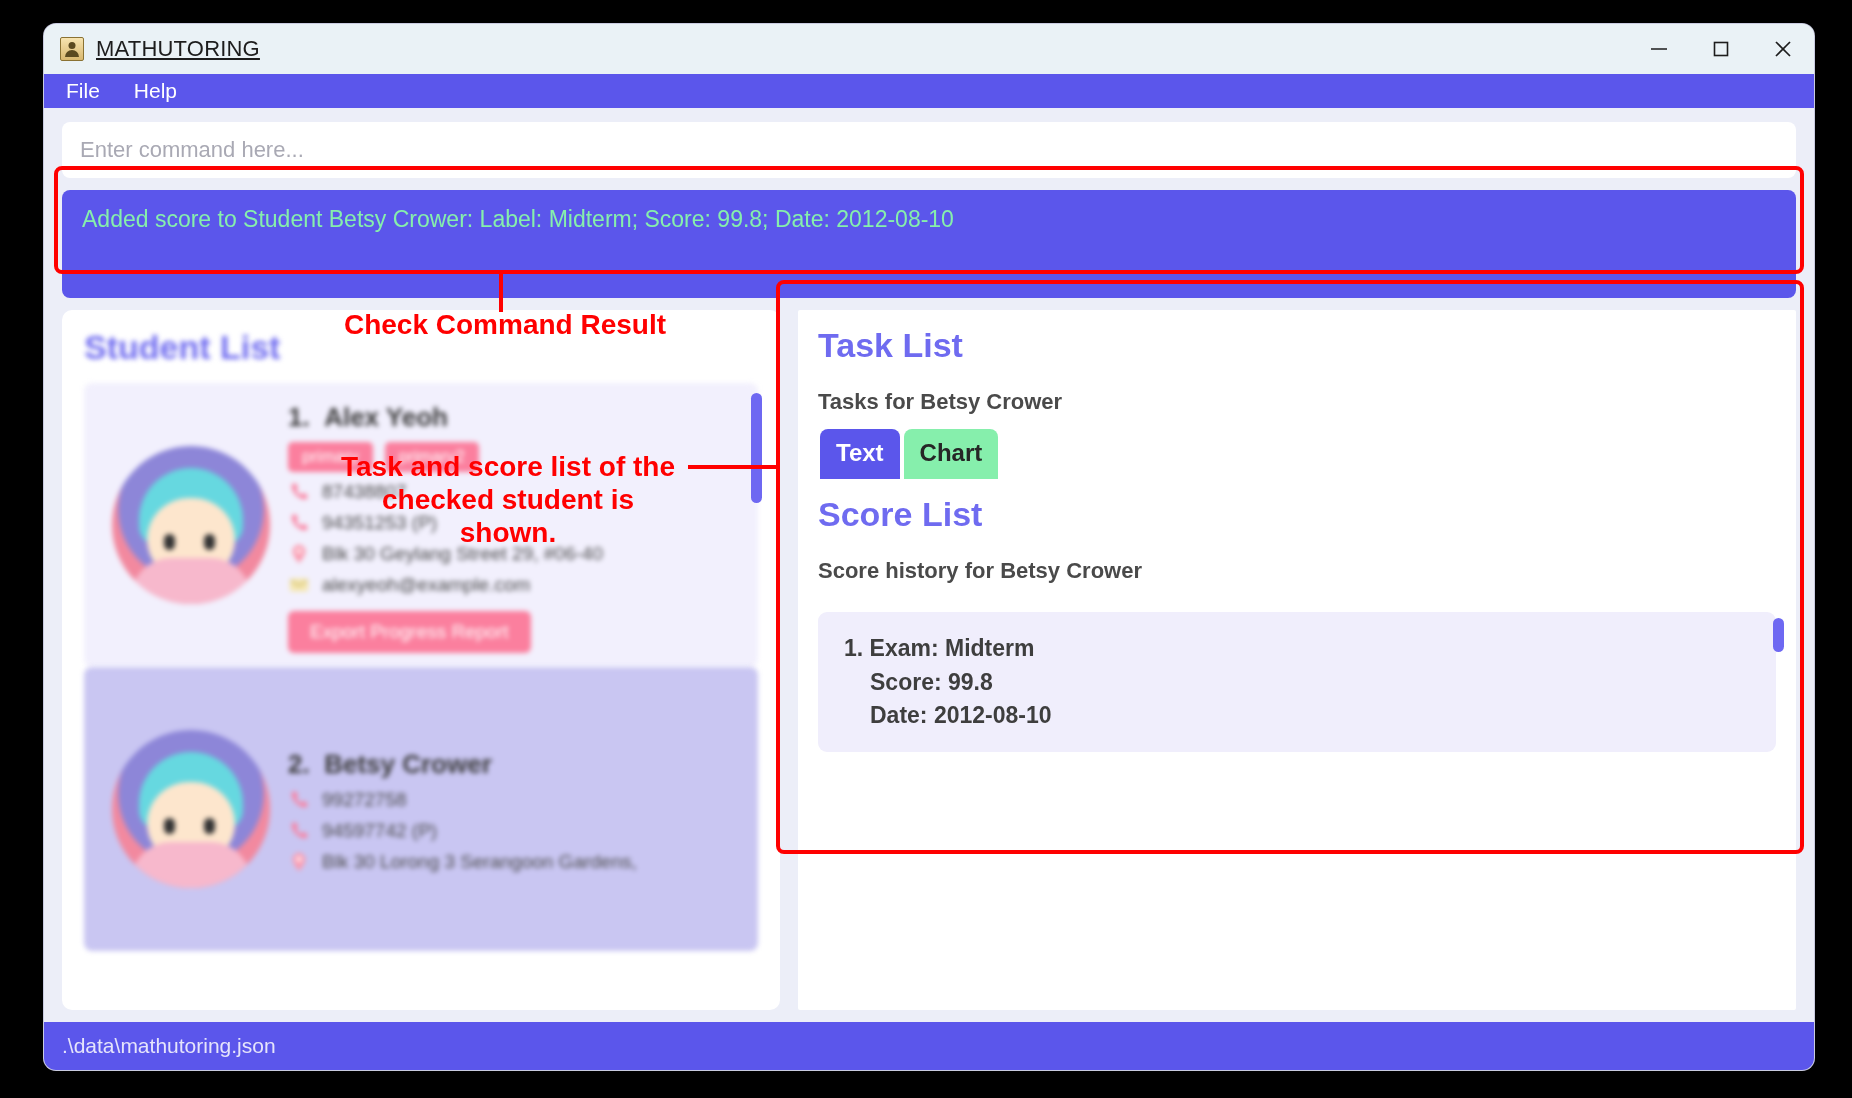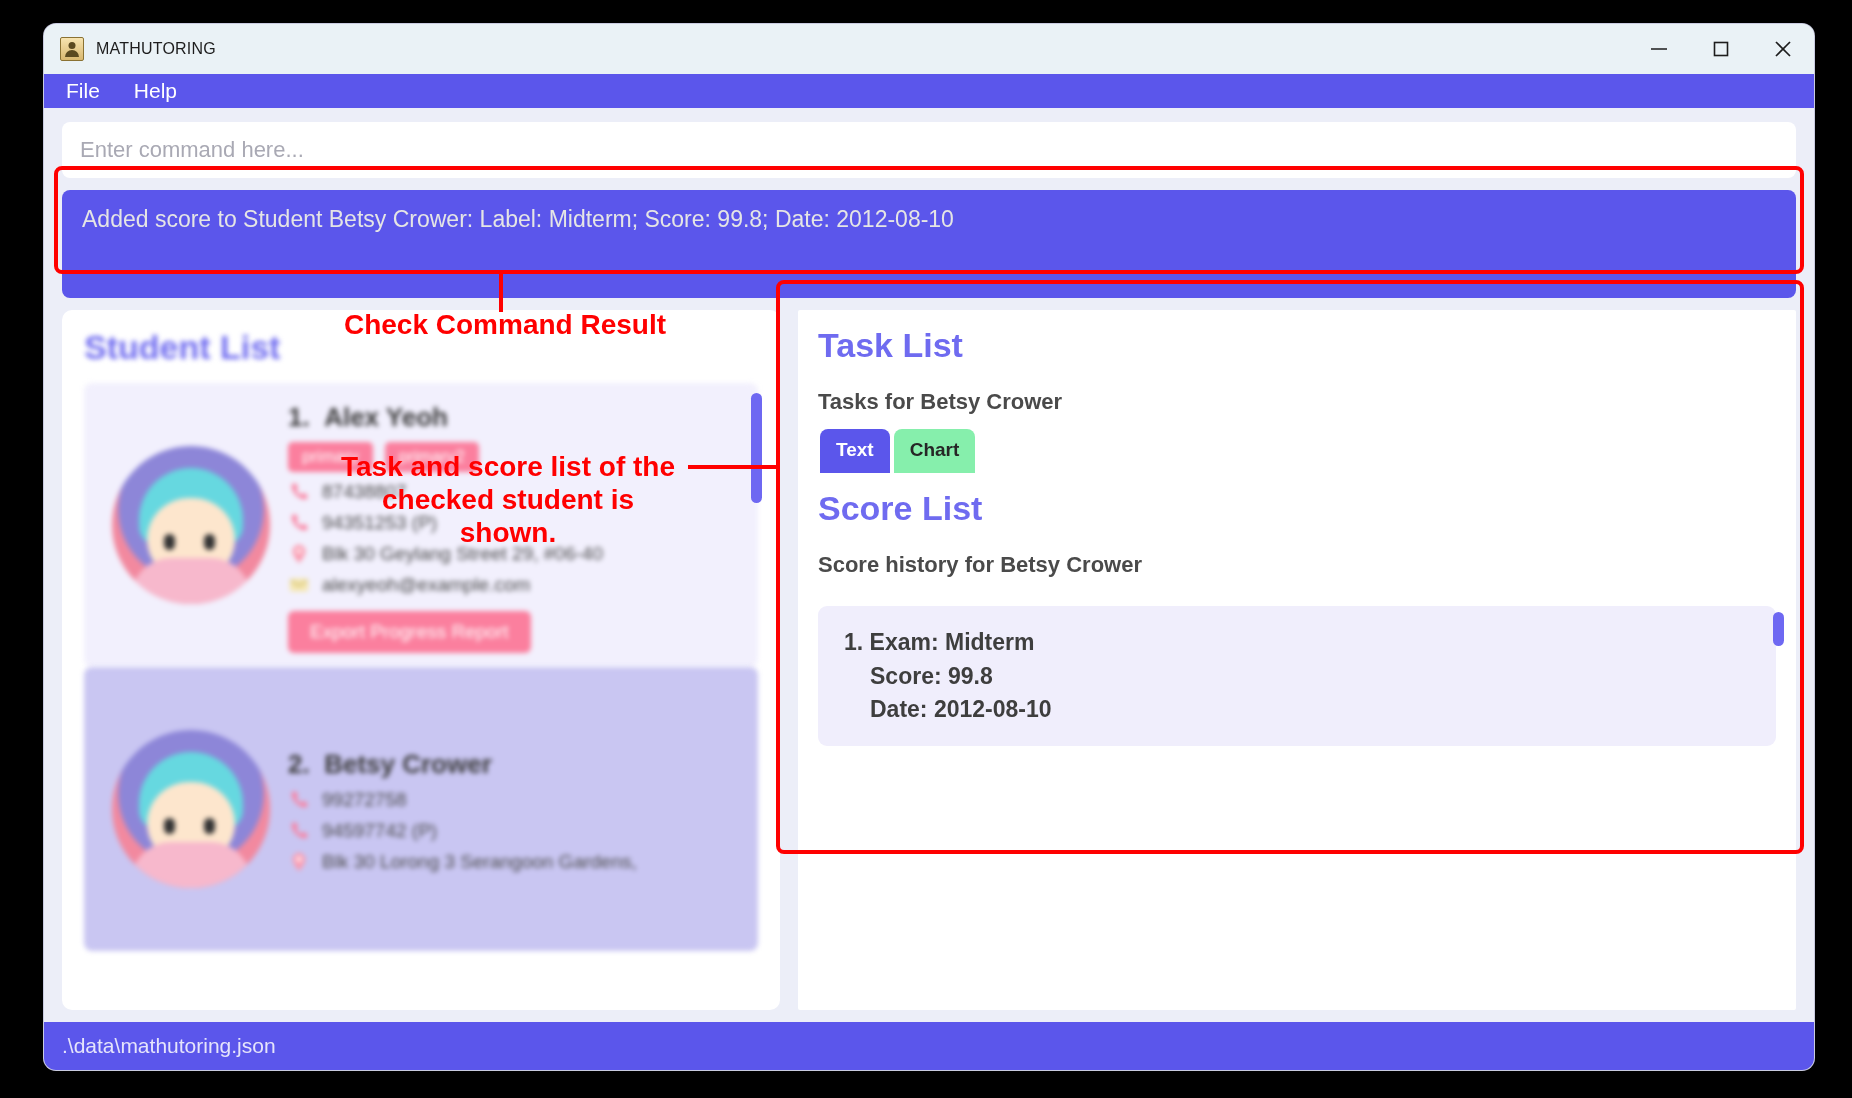--- a/index.html
+++ b/index.html
@@ -51,21 +51,21 @@
   }
   .app-icon::after {
     content: "";
     position: absolute; left: 50%; bottom: 3px;
     transform: translateX(-50%);
     width: 14px; height: 7px;
     border-radius: 7px 7px 0 0;
     background: #5b4a20;
   }
   .app-title {
-    font-size: 16px; color: #1d1d1d; letter-spacing: .2px;
+    font-size: 22px; color: #1d1d1d; letter-spacing: .2px; text-decoration: underline;
   }
   .win-controls { margin-left: auto; display: flex; height: 50px; }
   .win-btn {
     width: 62px; height: 50px;
     display: flex; align-items: center; justify-content: center;
   }
   .win-btn svg { display: block; }
   
   .menu-bar {
     height: 34px;
@@ -93,21 +93,21 @@
     display: flex; align-items: center;
     padding: 0 18px;
     flex: 0 0 auto;
   }
   .command-box .ph { color: #a9a9b4; font-size: 22px; }
   .result-box {
     height: 108px;
     background: #5b56eb;
     border-radius: 8px;
     padding: 16px 20px;
-    color: #e5e5e5;
+    color: #86efac;
     font-size: 23px;
     flex: 0 0 auto;
   }
   .panels {
     flex: 1 1 auto;
     display: flex;
     gap: 18px;
     min-height: 0;
     padding-bottom: 12px;
   }
@@ -230,21 +230,21 @@
     display: flex; align-items: center; justify-content: center;
     flex: 0 0 auto;
   }
   .task-status .bar { width: 20px; height: 5px; border-radius: 3px; background: #ffffff; }
   .task-label { font-size: 24px; font-weight: bold; color: #444444; }
   
   .tabs { display: flex; gap: 4px; margin-top: 14px; padding-left: 2px; }
   .tab {
     border-radius: 8px 8px 0 0;
     padding: 10px 16px 12px 16px;
-    font-size: 19px;
+    font-size: 24px;
     font-weight: bold;
   }
   .tab.active { background: #5b56eb; color: #ffffff; }
   .tab.inactive { background: #86efac; color: #262626; }
   
   .score-area { margin-top: 28px; position: relative; }
   .score-item {
     background: #f0eefc;
     border-radius: 9px;
     padding: 20px 26px;

